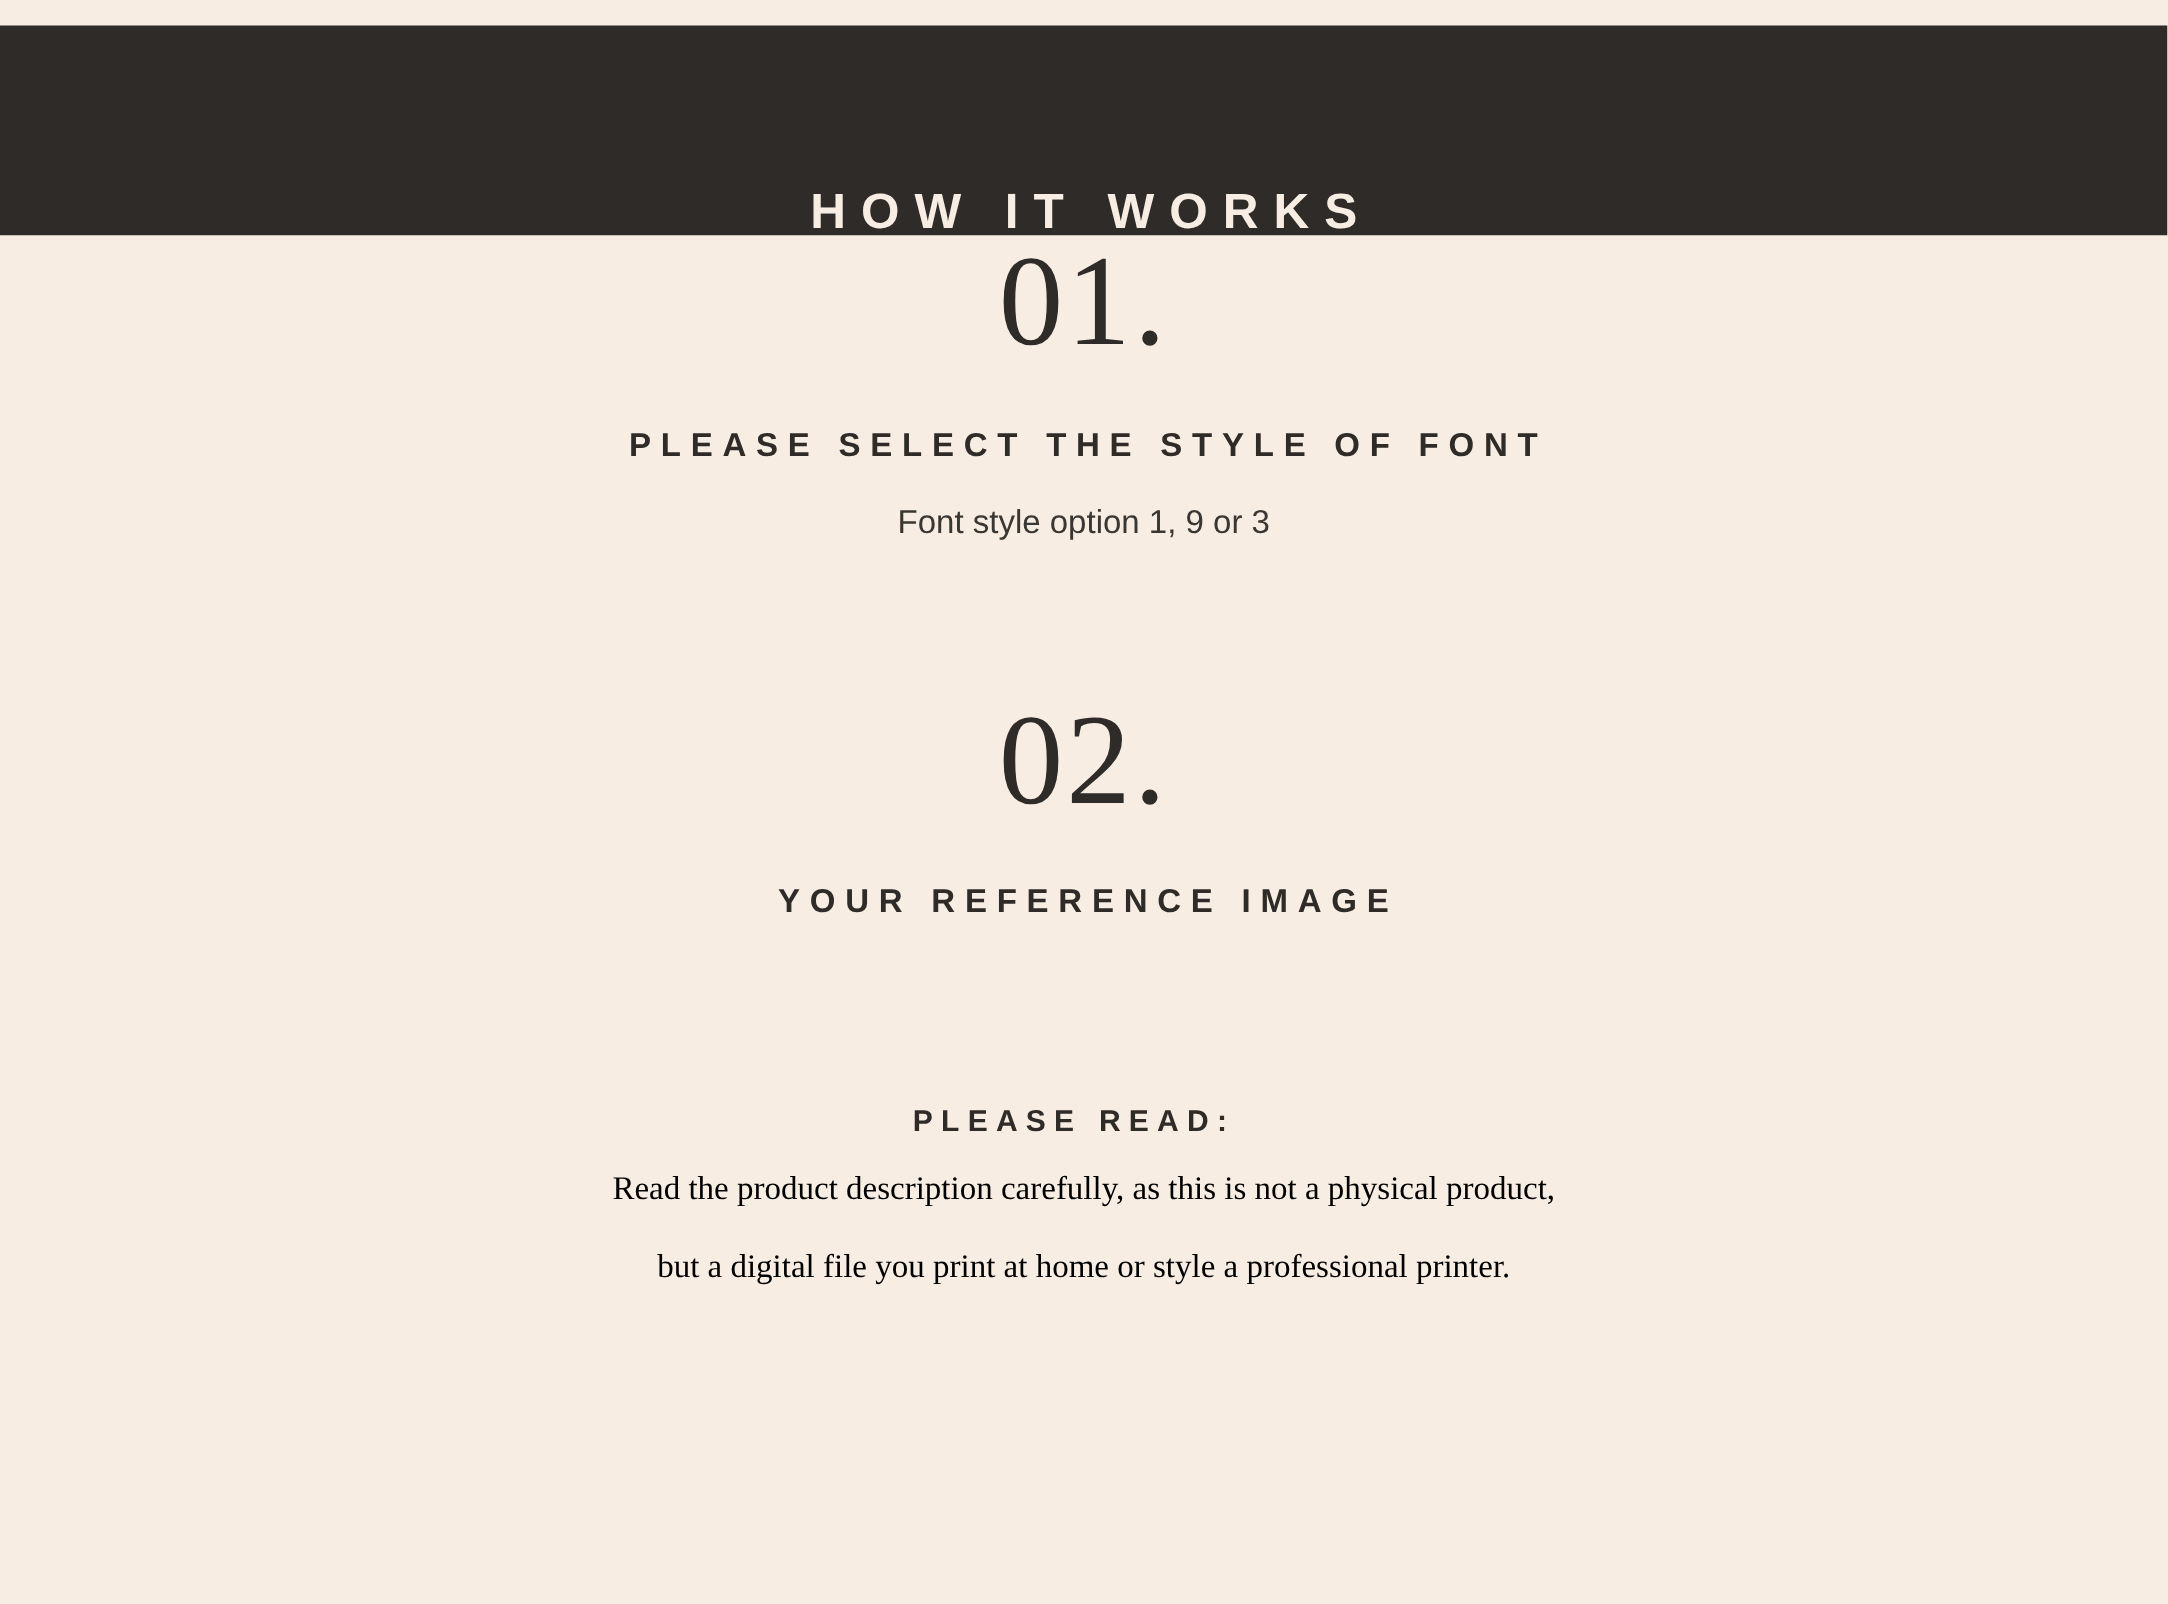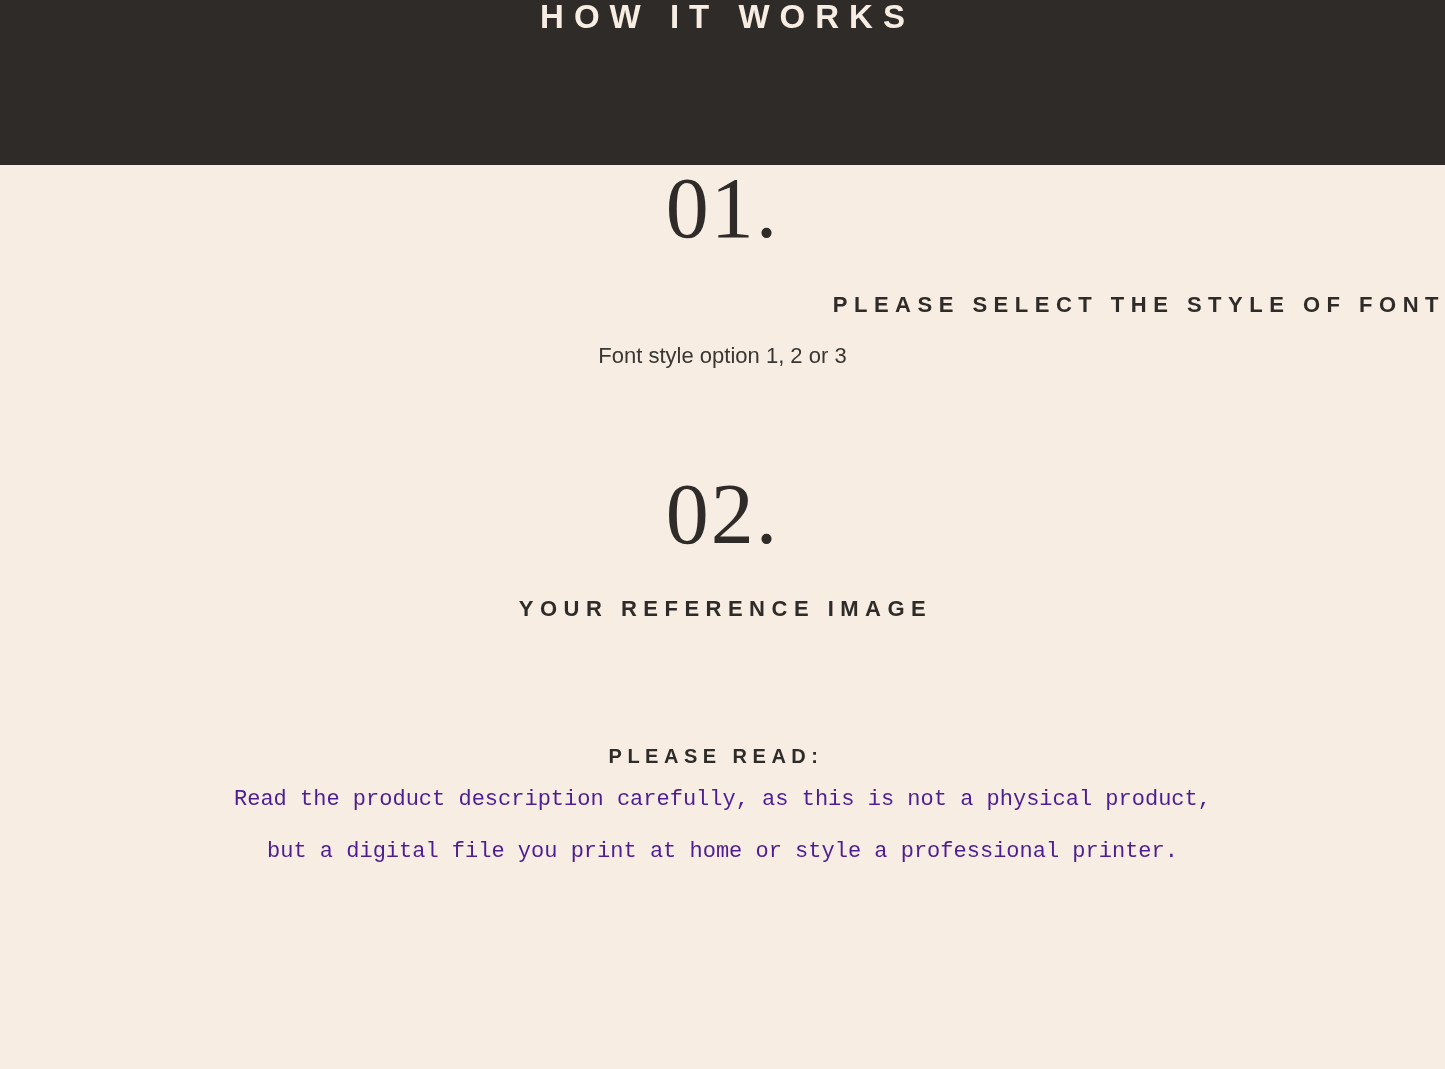--- a/index.html
+++ b/index.html
@@ -18,25 +18,26 @@
     position: relative;
     width: 1445px;
     height: 1069px;
     background: #f7ede3;
     box-sizing: border-box;
   }
 
   
   .header-band {
     width: 100%;
-    height: 165px;
+    height: 140px;
     background: #2e2b28;
     display: flex;
-    align-items: flex-start;
+    align-items: flex-end;
     justify-content: center;
+    margin-top: 17px;
   }
   .header-title {
     color: #f7ede3;
     font-family: "Liberation Sans", sans-serif;
     font-size: 33px;
     font-weight: bold;
     letter-spacing: 10px;
     text-transform: uppercase;
     line-height: 1;
     padding-left: 10px;
@@ -84,21 +85,21 @@
     font-family: "Liberation Sans", sans-serif;
     font-size: 22px;
     color: #3a3733;
     line-height: 1.8;
     margin: 0;
     font-weight: 400;
   }
 
   
   .step-01 .step-number { margin-bottom: 34px; }
-  .step-01 .step-heading { margin-bottom: 10px; text-align: right; }
+  .step-01 .step-heading { margin-bottom: 10px; }
 
   .step-02 { margin-top: 96px; }
   .step-02 .step-number { margin-bottom: 32px; }
   .step-02 .step-heading { margin-bottom: 11px; }
 
   .notice {
     margin-top: 104px;
     width: 100%;
     text-align: center;
   }
@@ -106,42 +107,42 @@
     font-family: "Liberation Sans", sans-serif;
     font-size: 20px;
     font-weight: bold;
     letter-spacing: 5.5px;
     color: #2e2b28;
     text-transform: uppercase;
     margin: 0 18px 11px 0;
     padding-left: 5px;
   }
   .notice-line {
-    font-family: Liberation Mono, monospace;
+    font-family: Liberation Serif, serif;
     font-size: 22px;
-    color: #4c1d95;
+    color: #000000;
     line-height: 1.8;
     margin: 12px;
   }
 </style>
 </head>
 <body>
 
 <div class="page">
 
   <div class="header-band">
     <div class="header-title">HOW IT WORKS</div>
   </div>
 
   <div class="body-area">
 
     <div class="step step-01">
       <div class="step-number">01.</div>
       <div class="step-heading">PLEASE SELECT THE STYLE OF FONT</div>
-      <div class="step-sub">Font style option 1, 2 or 3</div>
+      <div class="step-sub">Font style option 1, 9 or 3</div>
     </div>
 
     <div class="step step-02">
       <div class="step-number">02.</div>
       <div class="step-heading">YOUR REFERENCE IMAGE</div>
     </div>
 
     <div class="notice">
       <div class="notice-title">PLEASE READ:</div>
       <div class="notice-line">Read the product description carefully, as this is not a physical product,</div>

